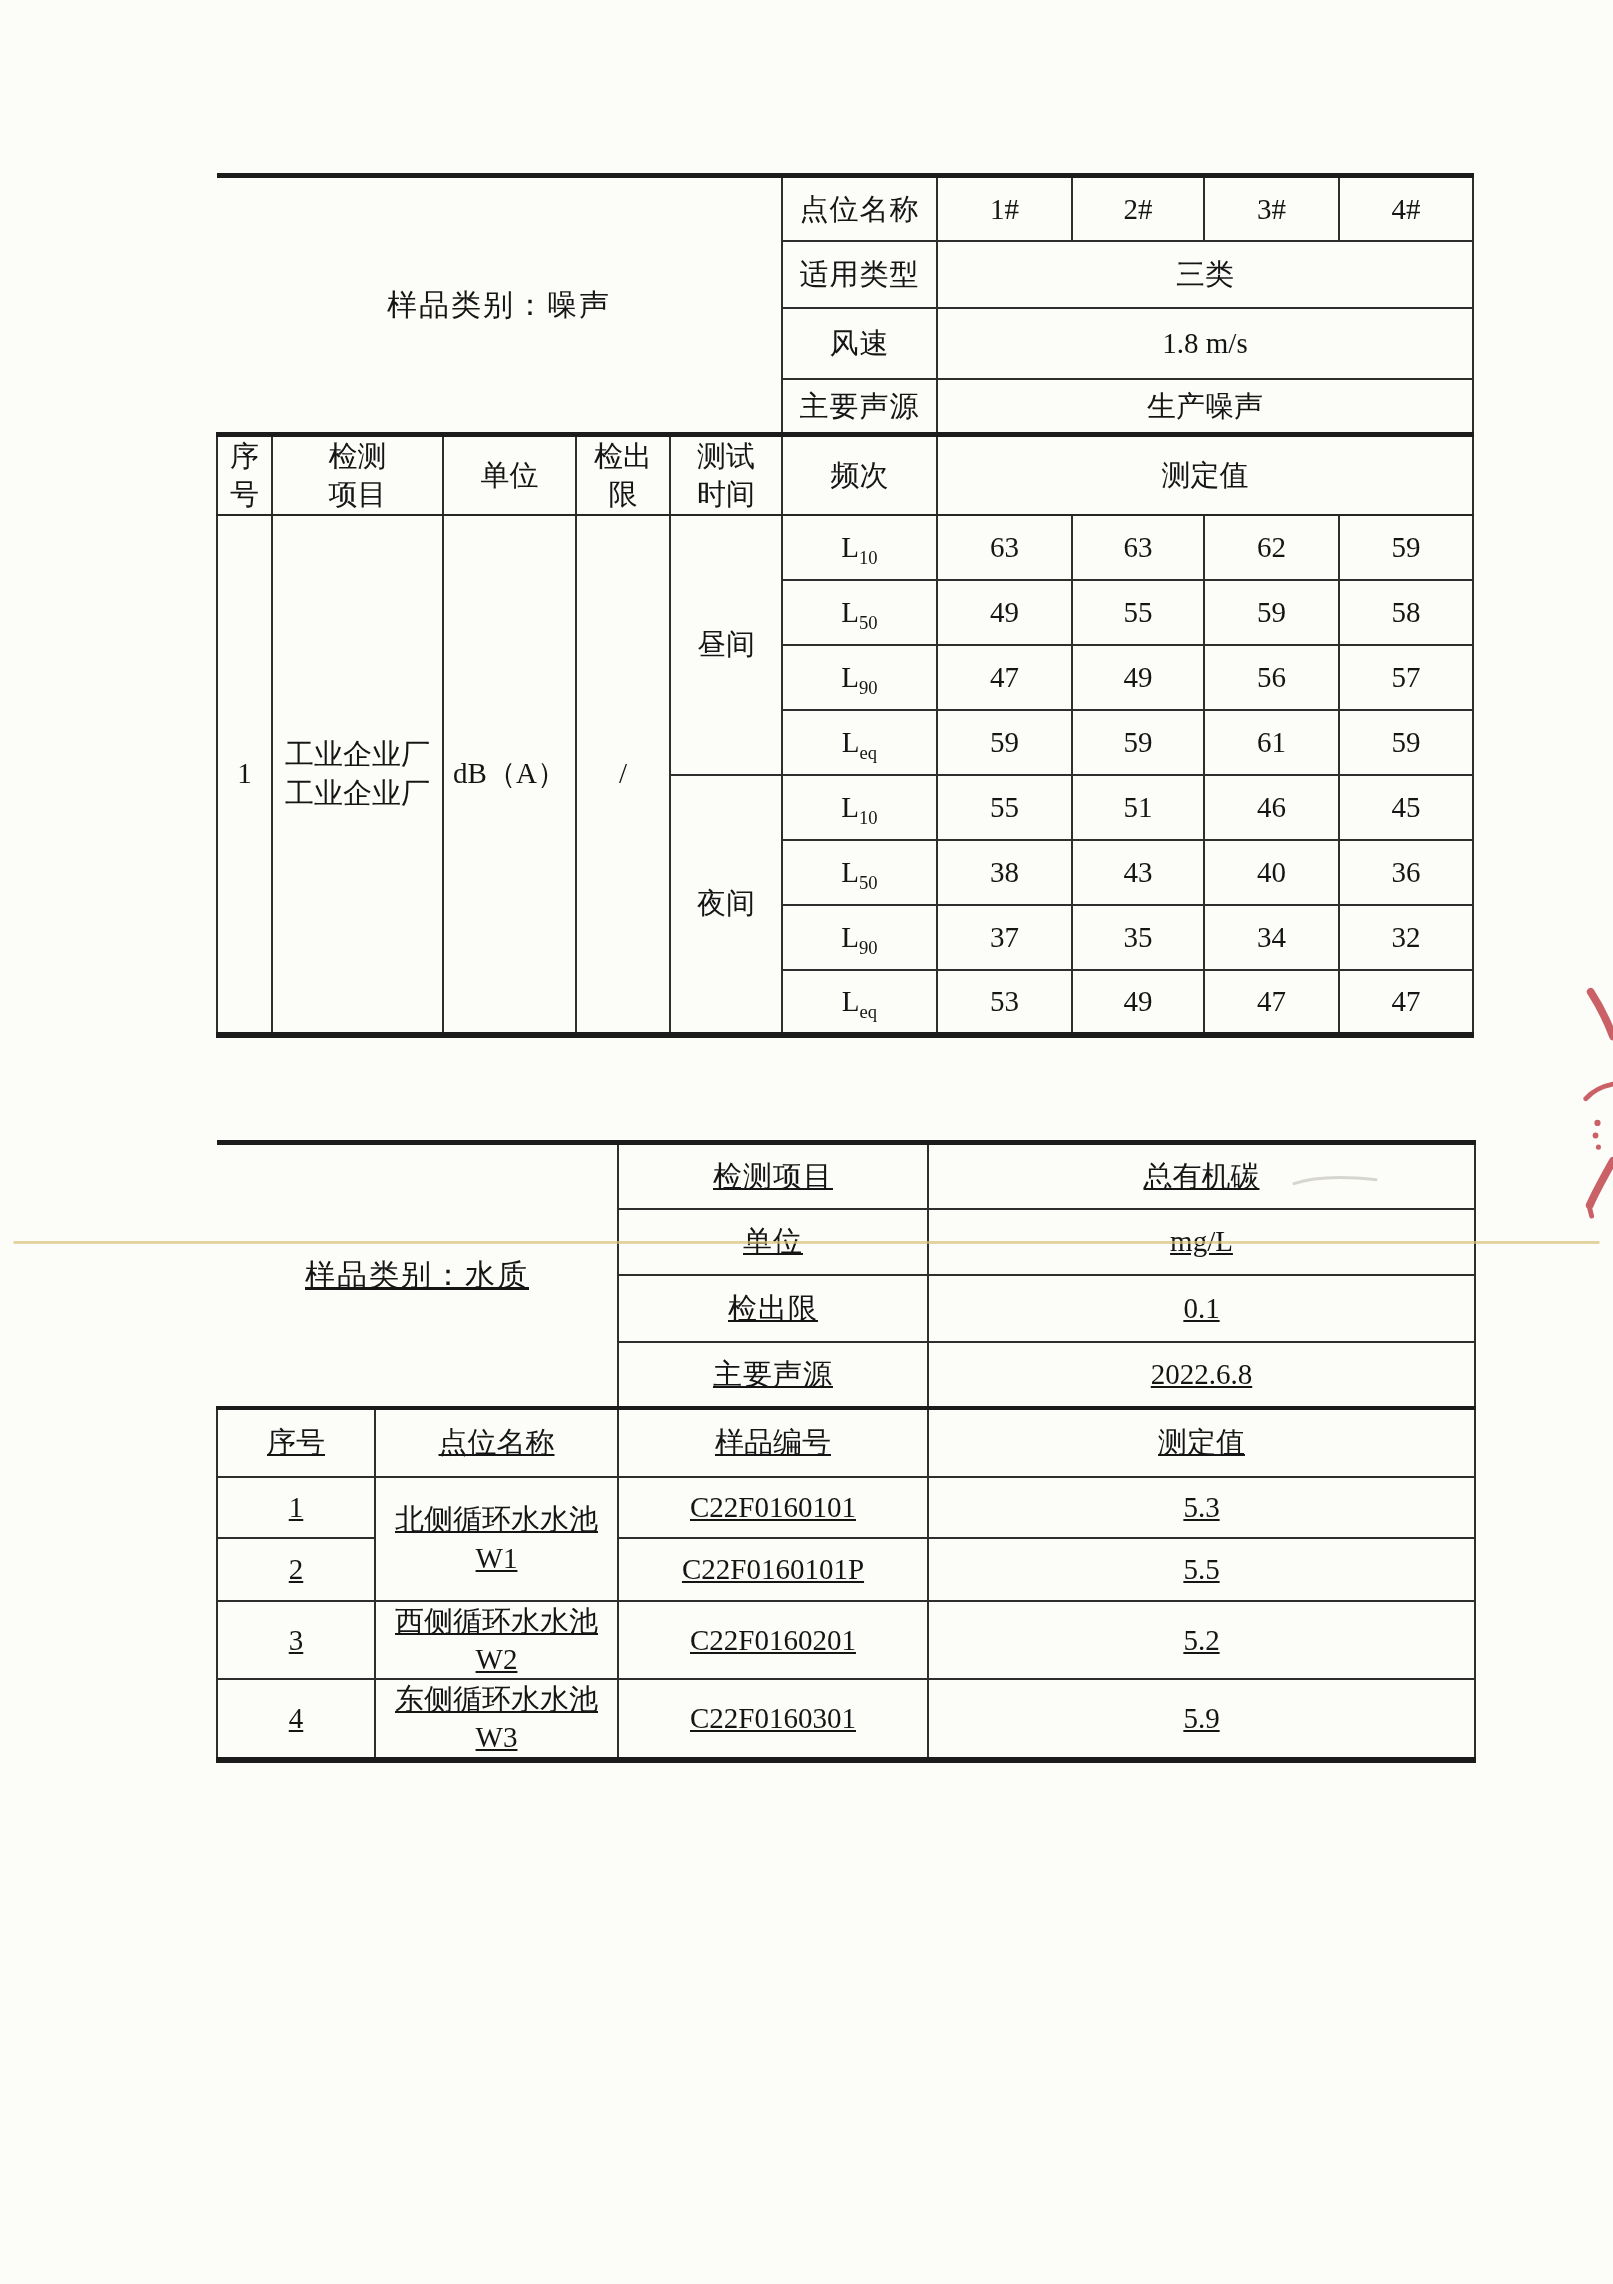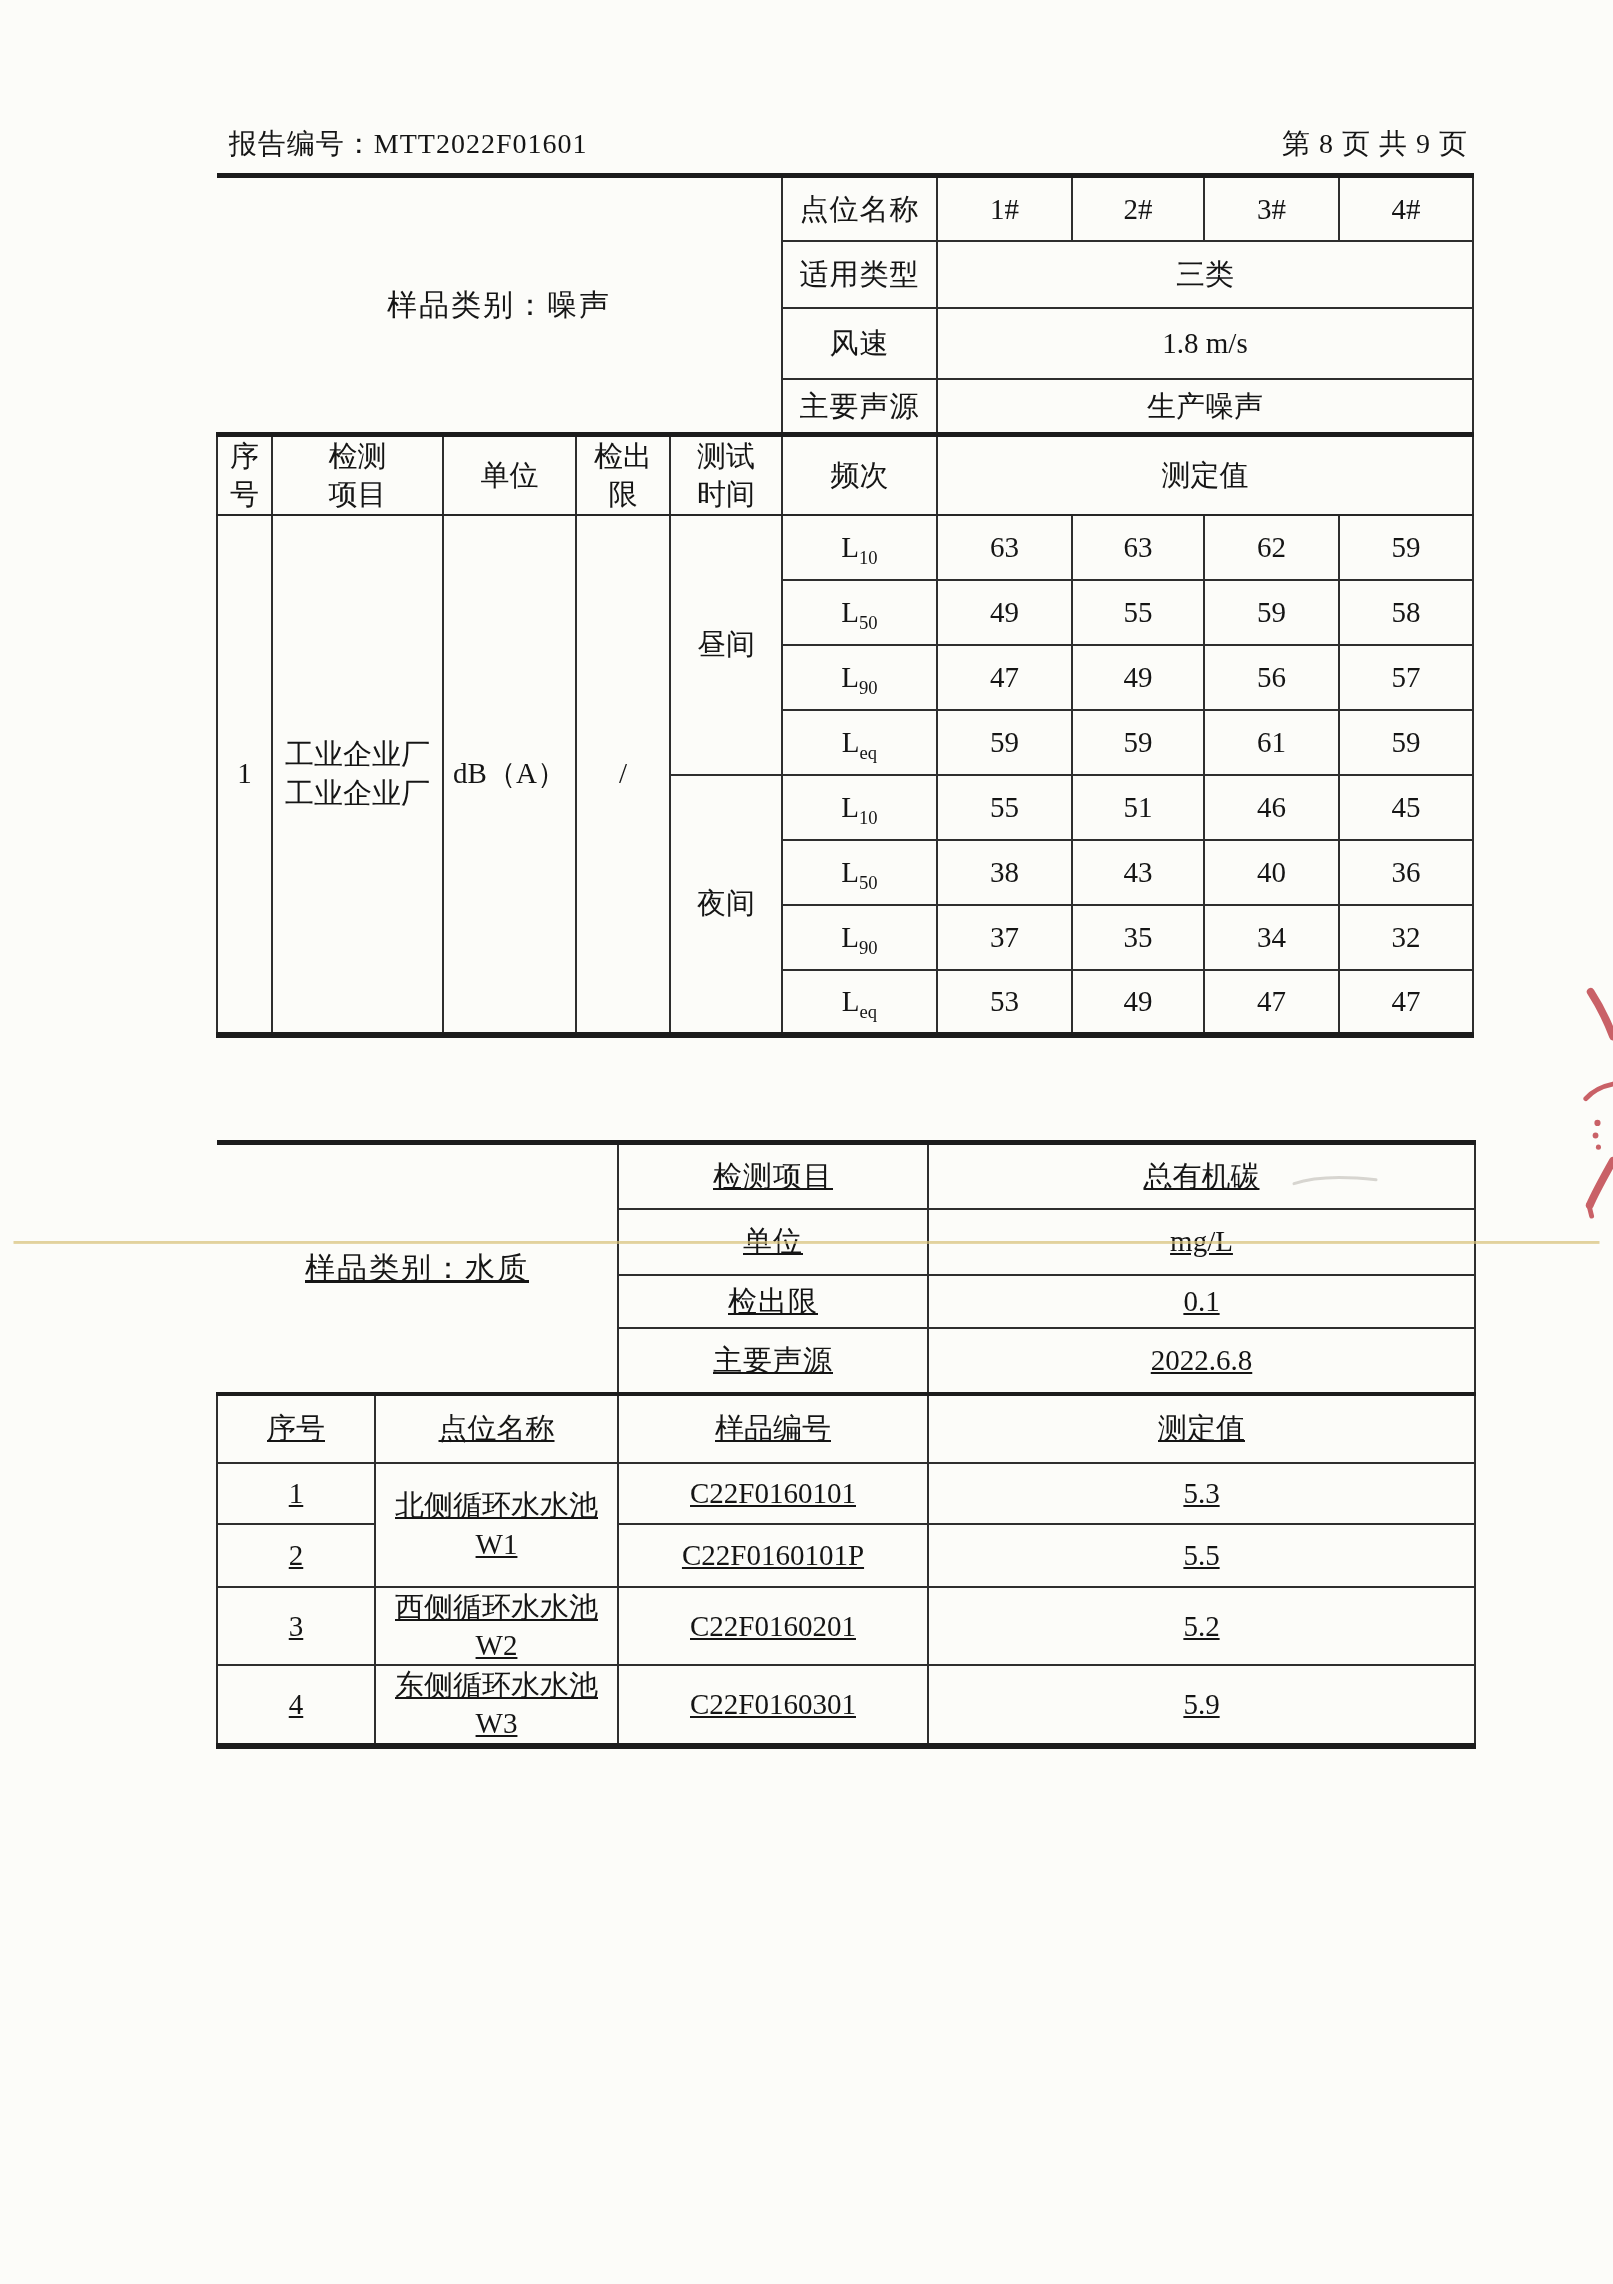--- a/index.html
+++ b/index.html
@@ -45,24 +45,20 @@
 
   .stamp{position:absolute;left:1580px;top:985px;opacity:.82;}
   .scanline{position:absolute;left:0;top:1241px;opacity:.72;}
   .smudge{position:absolute;left:1292px;top:1172px;opacity:.5;}
 </style>
 </head>
 <body>
 
 <div class="page">
 
-  <div class="report-header">
-    <span>报告编号：MTT2022F01601</span>
-    <span>第 8 页 共 9 页</span>
-  </div>
 
   <table class="t1">
     <colgroup>
       <col style="width:55px">
         <col style="width:171px">
         <col style="width:133px">
       <col style="width:94px">
         <col style="width:112px">
         <col style="width:155px">
       <col style="width:135px">
@@ -192,21 +188,21 @@
     <tbody>
       <tr style="height:66px">
         <td class="noleft cat" colspan="2" rowspan="4">样品类别：水质</td>
         <td class="lab">检测项目</td>
         <td>总有机碳</td>
       </tr>
       <tr style="height:66px">
         <td class="lab">单位</td>
         <td>mg/L</td>
       </tr>
-      <tr style="height:53px">
+      <tr style="height:67px">
         <td class="lab">检出限</td>
         <td>0.1</td>
       </tr>
       <tr style="height:66px">
         <td class="lab">主要声源</td>
         <td>2022.6.8</td>
       </tr>
 
       <tr class="whead" style="height:69px">
         <th>序号</th>

